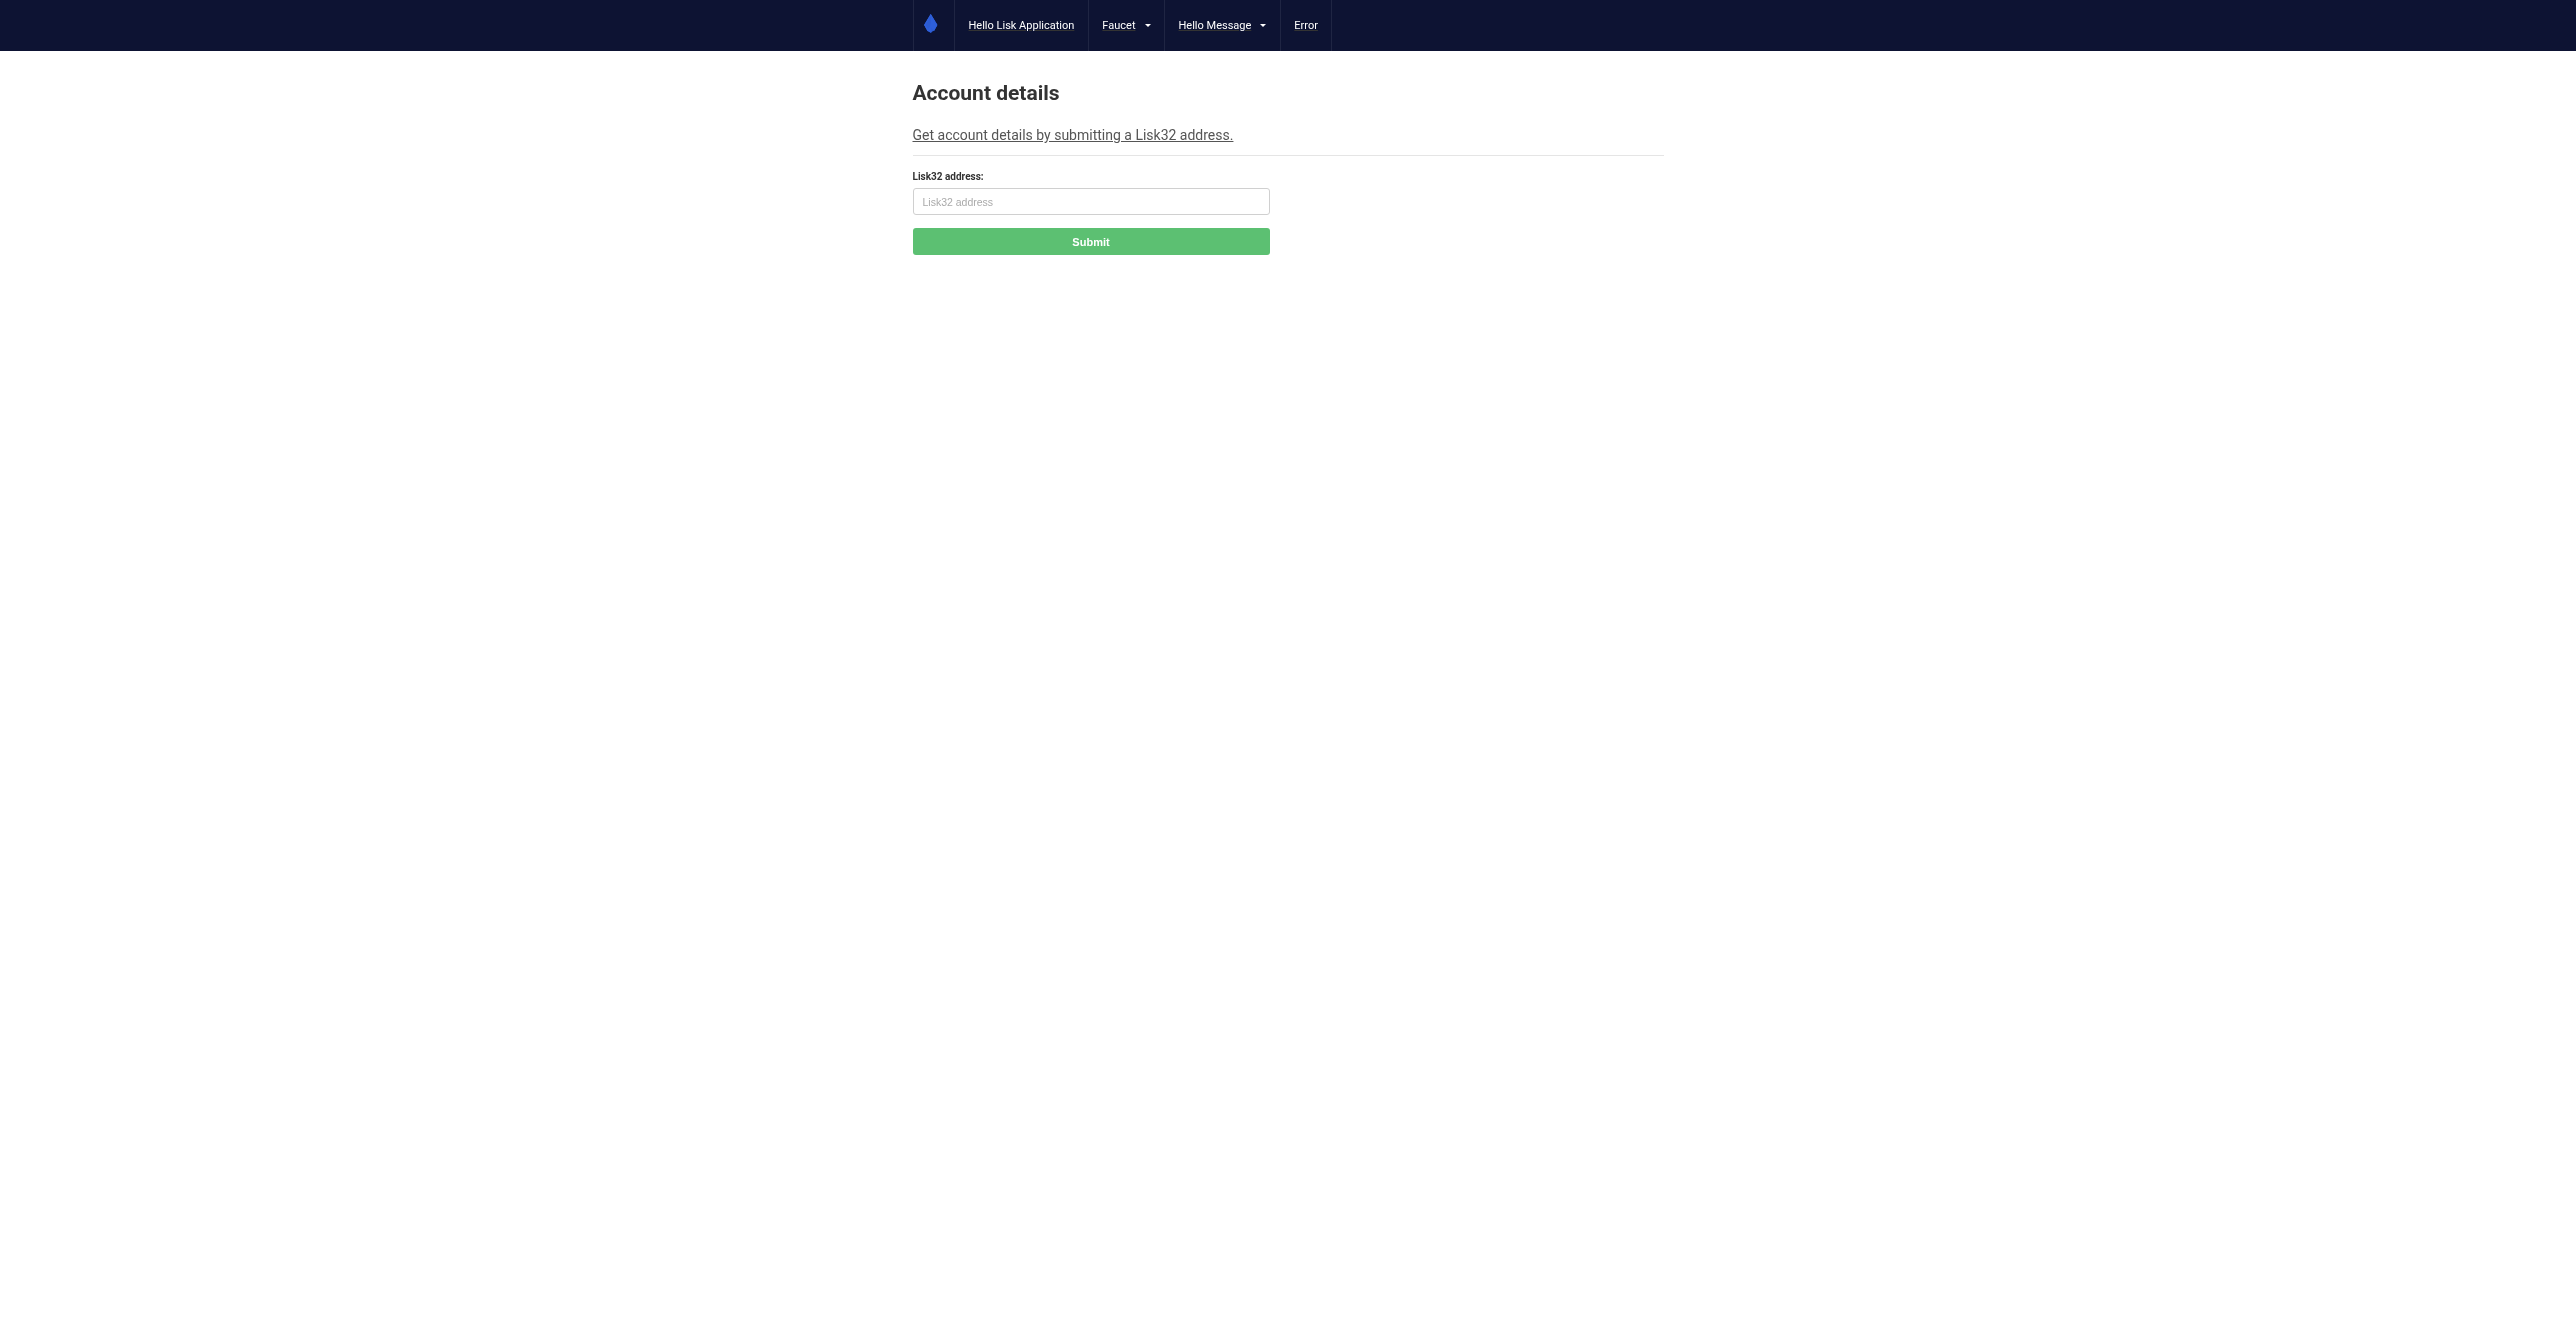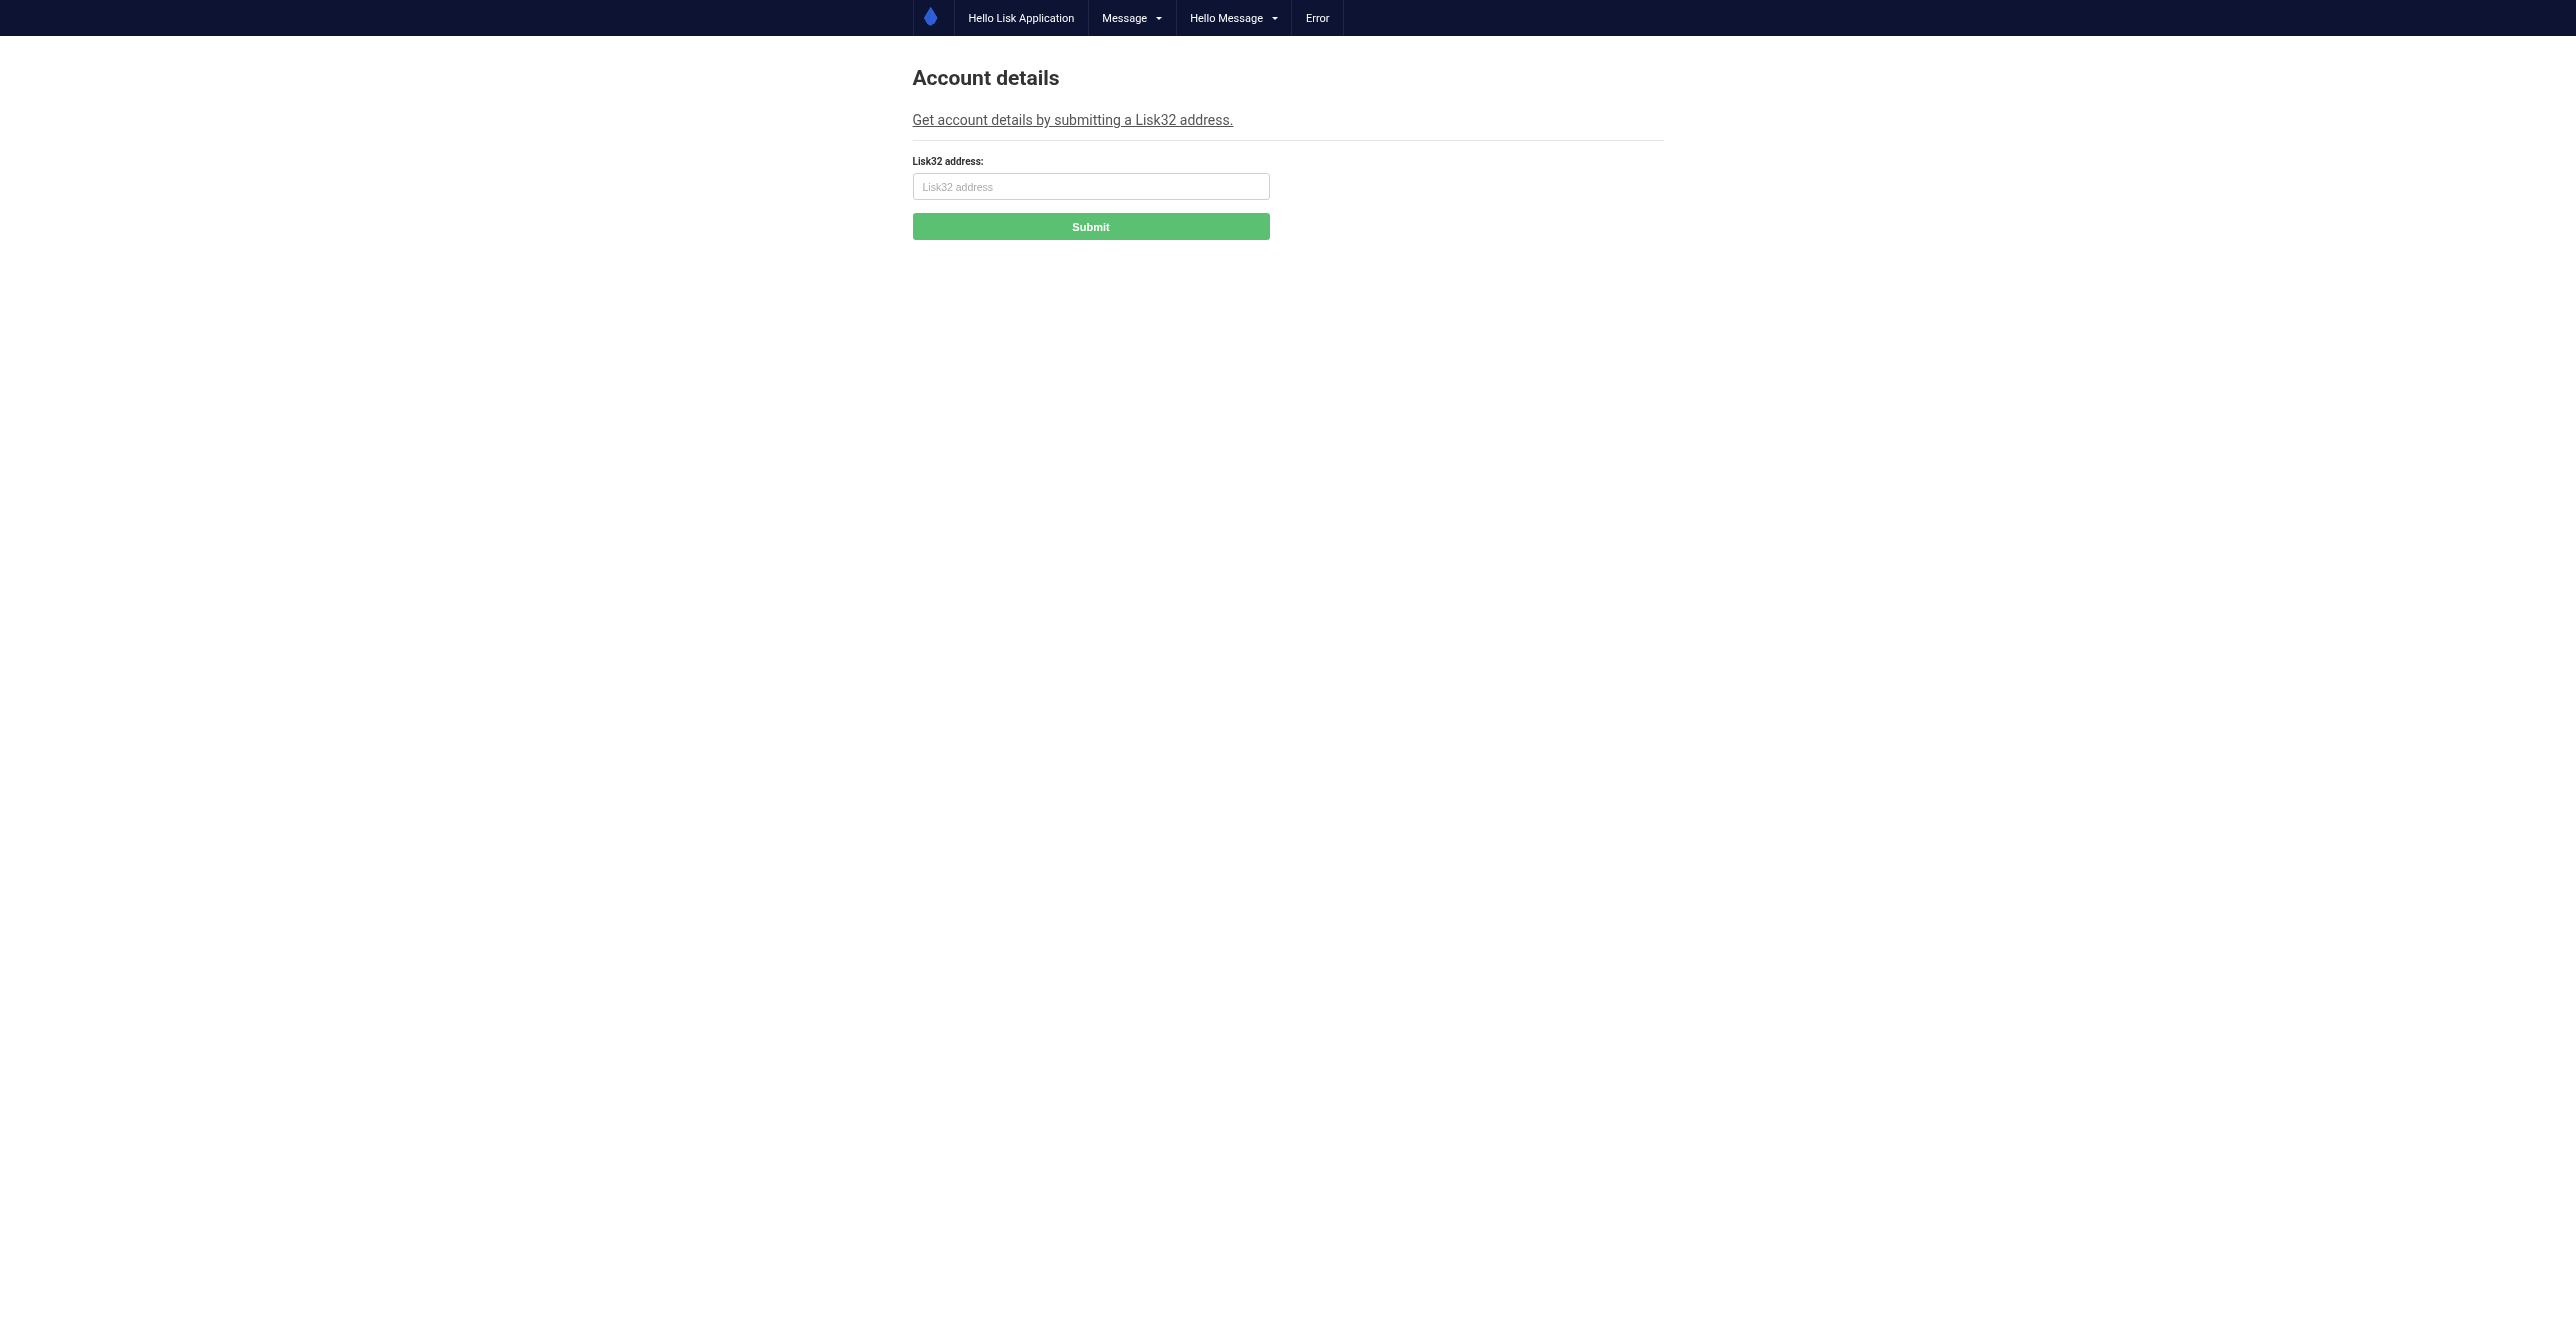--- a/index.html
+++ b/index.html
@@ -7,24 +7,25 @@
       padding: 0;
       box-sizing: border-box;
     }
     body {
       font-family: -apple-system, BlinkMacSystemFont, "Segoe UI", Roboto, "Helvetica Neue", Arial, sans-serif;
       background: #fff;
       color: #333;
     }
     .navbar {
       background: #0d1333;
-      height: 36px;
+      height: 51px;
       display: flex;
       align-items: stretch;
       padding: 0;
+      text-decoration: underline;
     }
     .navbar-inner {
       width: 751px;
       margin: 0 auto;
       display: flex;
       align-items: stretch;
     }
     .nav-logo {
       display: flex;
       align-items: center;
@@ -165,21 +166,21 @@
       <svg viewBox="0 0 100 120">
         <path d="M50 0 L85 60 L68 90 L50 60 L50 100 L32 90 L15 60 Z M50 10 L78 58 L64 82 L50 58 Z M50 10 L22 58 L36 82 L50 58 Z" fill="#2e5fd9"></path>
         <path d="M50 5 L82 58 L66 86 L50 58 L50 95 L34 86 L18 58 Z" fill="none" stroke="#2e5fd9" stroke-width="6"></path>
         <path d="M50 2 L84 58 L50 58 Z M50 2 L16 58 L50 58 Z M16 58 L34 88 L50 58 Z M84 58 L66 88 L50 58 Z M34 88 L50 100 L50 58 Z M66 88 L50 100 L50 58 Z" fill="#2e5fd9" opacity="0.95"></path>
       </svg>
     </div>
     <div class="nav-item">
       <span>Hello Lisk Application</span>
     </div>
     <div class="nav-item">
-      <span>Message</span>
+      <span>Faucet</span>
       <span class="nav-caret"></span>
     </div>
     <div class="nav-item">
       <span>Hello Message</span>
       <span class="nav-caret"></span>
     </div>
     <div class="nav-item">
       <span>Error</span>
     </div>
   </div>

